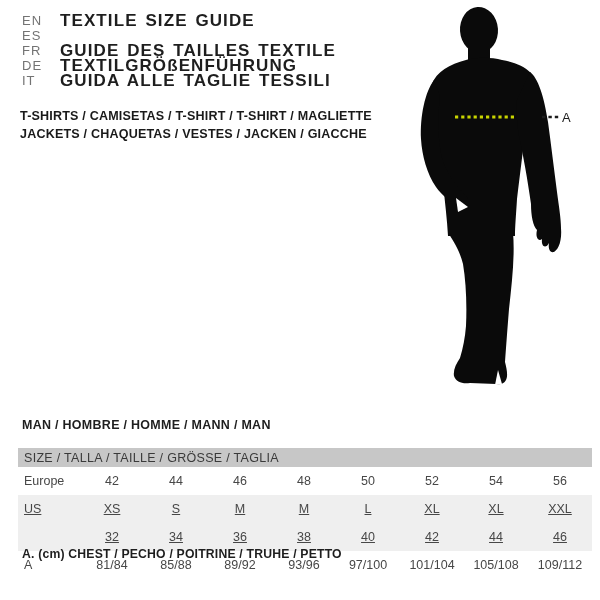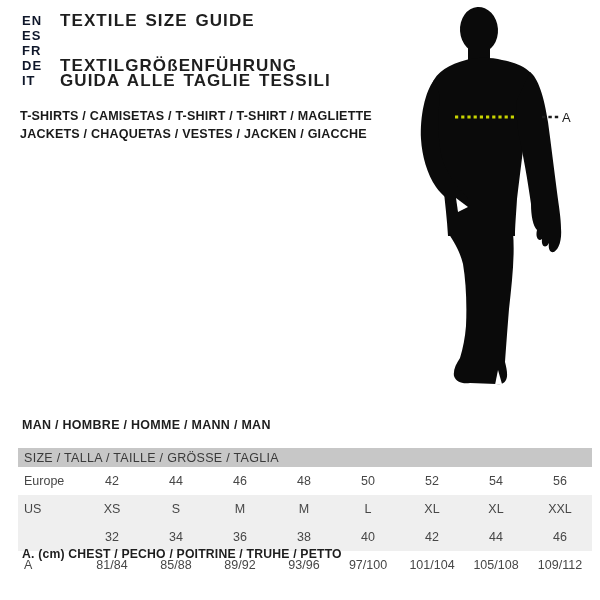--- a/index.html
+++ b/index.html
@@ -5,21 +5,21 @@
   * { margin:0; padding:0; box-sizing:border-box; }
   html,body { background:#ffffff; }
   #canvas {
     position:relative; width:600px; height:600px; background:#ffffff;
     font-family:"Liberation Sans", sans-serif; color:#1e1e1e; overflow:hidden;
   }
   
   .langs { position:absolute; left:22px; top:13px; }
   .lang-row { display:flex; height:15px; align-items:center; }
   .lang-code {
-    width:38px; font-weight:bold; font-size:13px; letter-spacing:1px; color:#0f172a;
+    width:38px; font-weight:normal; font-size:13px; letter-spacing:1px; color:#737373;
   }
   .lang-text {
     font-weight:bold; font-size:17px; letter-spacing:1.1px; word-spacing:2px;
     white-space:nowrap; color:#1e1e1e;
   }
   
   .cats { position:absolute; left:20px; top:107px; }
   .cat-line {
     font-weight:bold; font-size:13.5px; line-height:18px; white-space:nowrap;
     letter-spacing:0.2px; transform:scaleX(0.93); transform-origin:left center; color:#1a1a1a;
@@ -35,39 +35,40 @@
     position:absolute; left:22px; top:546px; font-weight:bold; font-size:13px;
     letter-spacing:0.2px; white-space:nowrap; transform:scaleX(0.94); transform-origin:left center;
   }
   
   .size-table { position:absolute; left:18px; top:448px; width:574px; }
   .thead {
     height:19px; background:#c7c7c7; display:flex; align-items:center;
     padding-left:6px; font-size:12.5px; color:#3a3a3a; letter-spacing:0.3px; white-space:nowrap;
   }
   .trow { display:flex; height:28px; align-items:center; font-size:12.5px; color:#474747; }
-  .trow.shaded { background:#efefef; }
+  .trow.shaded { background:#efefef;text-decoration:underline; }
   .tlabel { width:62px; padding-left:6px; font-size:12.5px; }
   .tcell { flex:1; text-align:center; }
 </style>
 </head>
 <body>
 
 <div id="canvas">
 
   <div class="langs">
     <div class="lang-row">
       <span class="lang-code">EN</span>
       <span class="lang-text">TEXTILE SIZE GUIDE</span>
     </div>
     <div class="lang-row">
       <span class="lang-code">ES</span>
     </div>
     <div class="lang-row">
       <span class="lang-code">FR</span>
+      <span class="lang-text">GUIDE DES TAILLES TEXTILE</span>
     </div>
     <div class="lang-row">
       <span class="lang-code">DE</span>
       <span class="lang-text">TEXTILGRÖßENFÜHRUNG</span>
     </div>
     <div class="lang-row">
       <span class="lang-code">IT</span>
       <span class="lang-text">GUIDA ALLE TAGLIE TESSILI</span>
     </div>
   </div>

